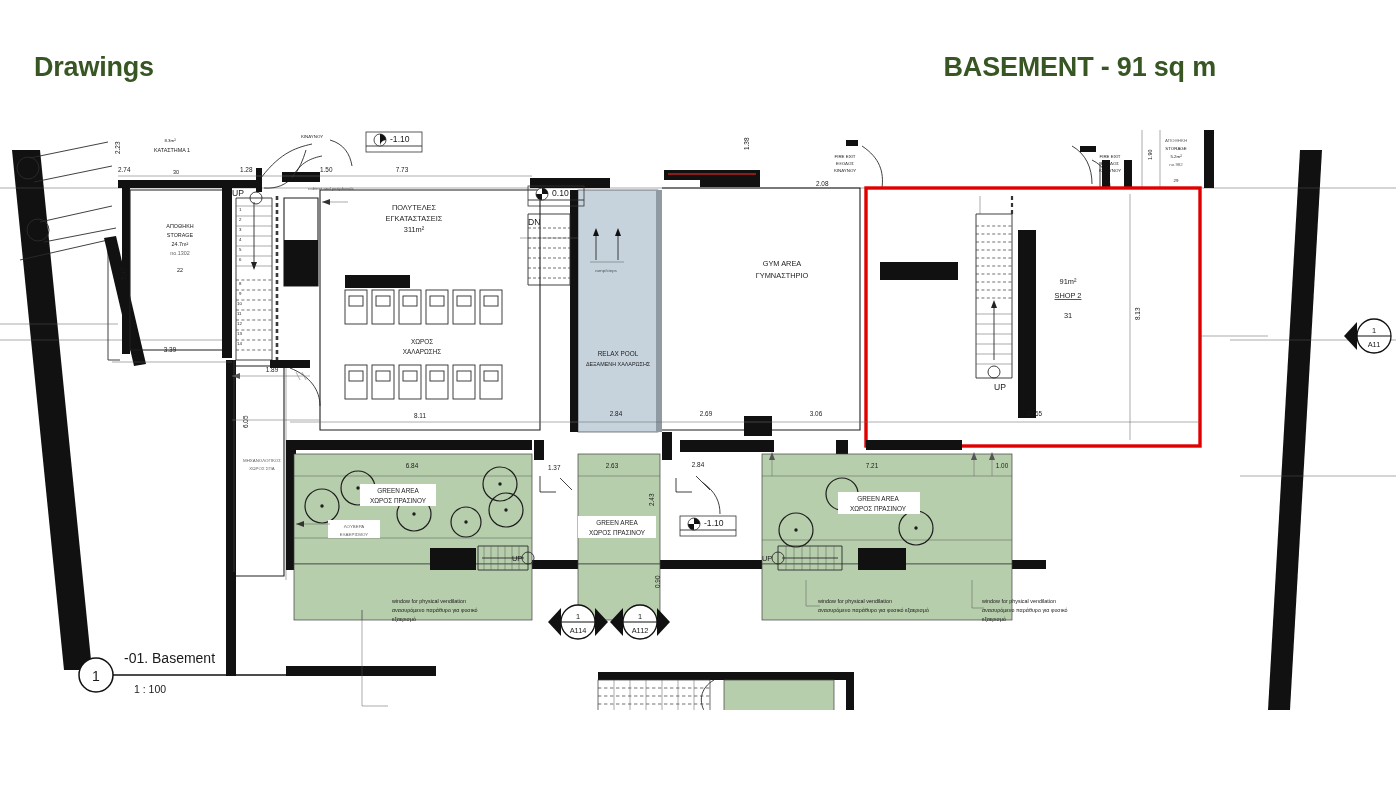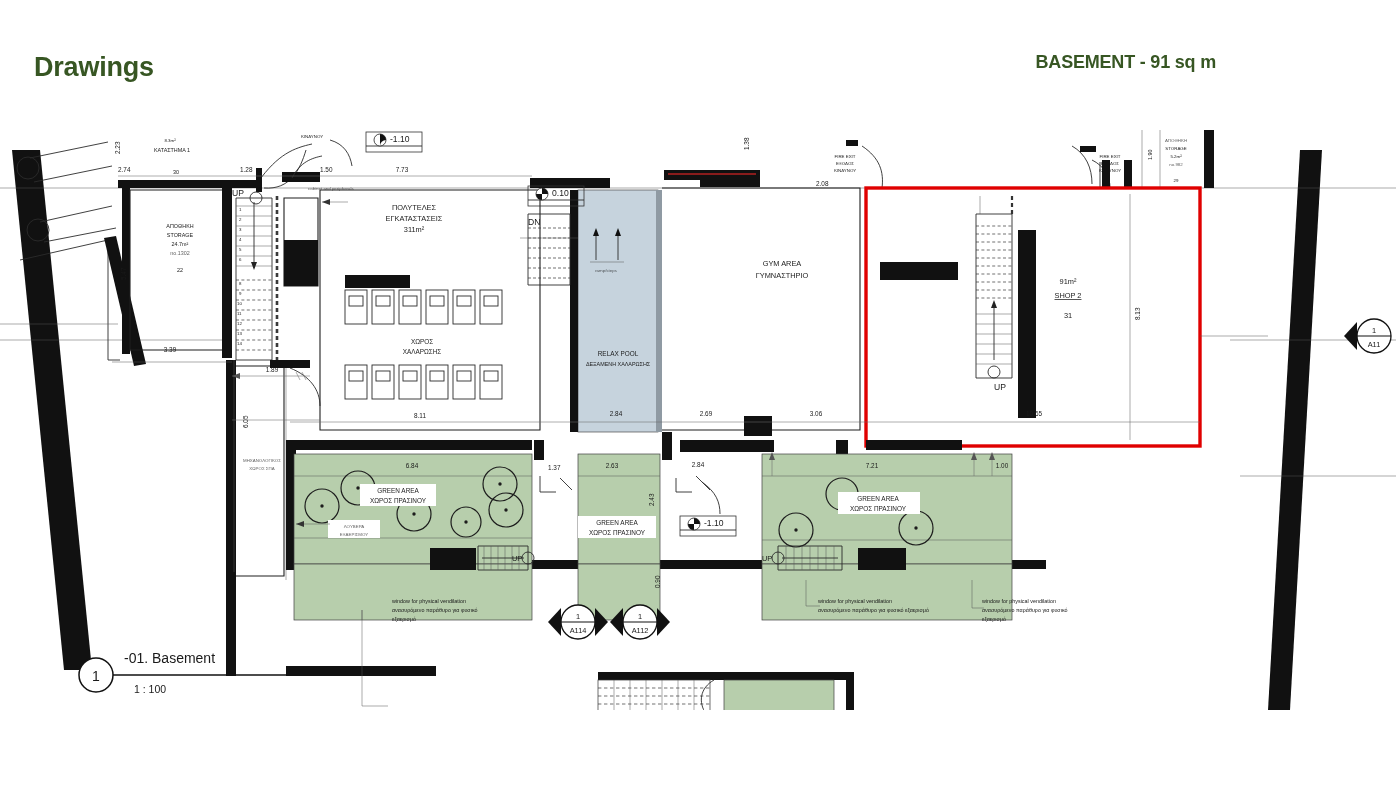--- a/index.html
+++ b/index.html
@@ -13,21 +13,21 @@
   #page { position: relative; width: 1316px; height: 810px; background:#fff; }
 
   
   .slide-title {
     position: absolute; left: 34px; top: 52px;
     font-size: 27px; font-weight: bold; color: #375623;
     letter-spacing: -0.2px;
   }
   .slide-subtitle {
     position: absolute; right: 100px; top: 52px;
-    font-size: 18px; font-weight: bold; color: #375623;
+    font-size: 27px; font-weight: bold; color: #375623;
     letter-spacing: -0.2px; white-space: nowrap;
   }
 
   
   #plan { position: absolute; left: 0; top: 110px; width: 1396px; height: 600px; }
   #plan svg { display:block; }
 
   
   .t    { font-family: "Liberation Sans", sans-serif; fill:#1a1a1a; }
   .t4   { font-size: 4.4px; }

